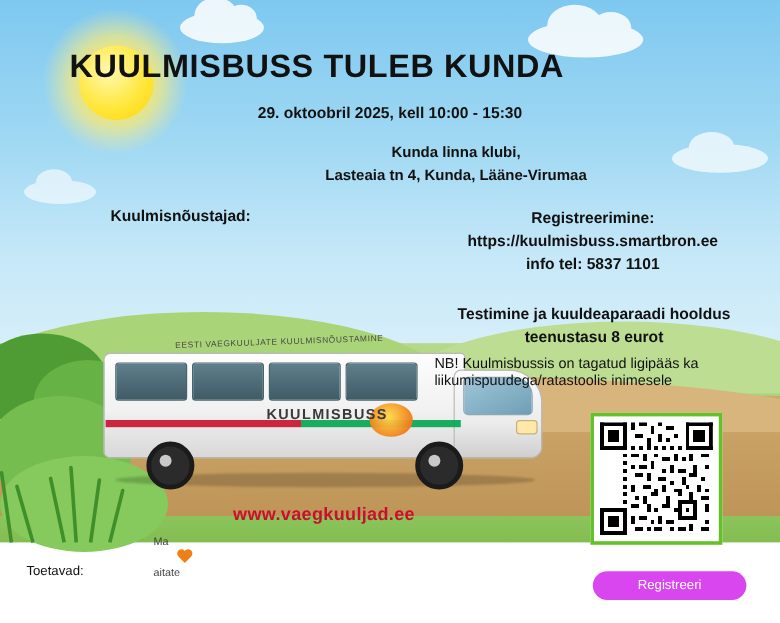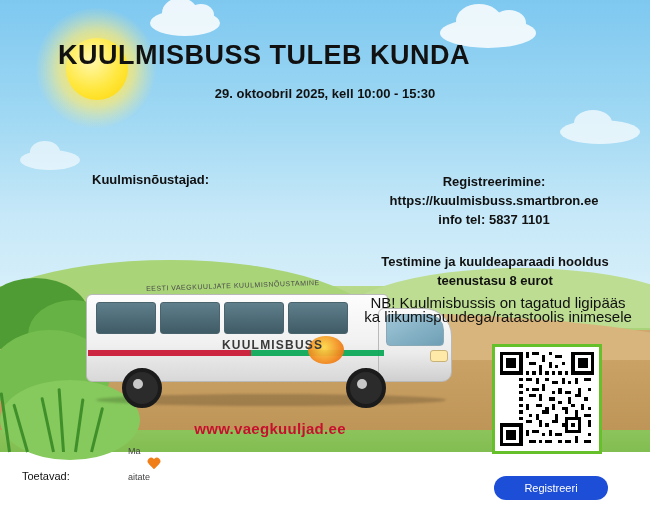--- a/index.html
+++ b/index.html
@@ -319,22 +319,22 @@
     text-align: center;
     font-size: 13px;
     font-weight: bold;
     color: #111;
     line-height: 19px;
   }
   .note-block {
     position: absolute;
     left: 362px; top: 296px;
     width: 272px;
-    text-align: center;
-    font-size: 15px;
+    text-align: left;
+    font-size: 12px;
     color: #111;
     line-height: 14px;
   }
 
   .website {
     position: absolute;
     left: 120px; top: 420px;
     width: 300px;
     text-align: center;
     font-size: 15px;
@@ -355,22 +355,22 @@
   }
   .qr-canvas {
     width: 100%;
     height: 100%;
     display: block;
   }
 
   .reg-button {
     position: absolute;
     left: 494px; top: 476px;
-    width: 114px; height: 24px;
-    background: #1d4ed8;
+    width: 128px; height: 24px;
+    background: #d946ef;
     border: none;
     border-radius: 12px;
     color: #ffffff;
     font-size: 11px;
     font-family: "Liberation Sans", sans-serif;
     font-weight: normal;
     cursor: pointer;
   }
 
   
@@ -454,20 +454,24 @@
     <div class="bus-side-logo"></div>
     <div class="headlight"></div>
     <div class="bus-logo-text">KUULMISBUSS</div>
     <div class="bus-top-text">EESTI VAEGKUULJATE KUULMISNÕUSTAMINE</div>
     <div class="wheel w1"></div>
     <div class="wheel w2"></div>
   </div>
 
   <div class="title">KUULMISBUSS TULEB KUNDA</div>
   <div class="subtitle-date">29. oktoobril 2025, kell 10:00 - 15:30</div>
+  <div class="venue">
+    <div>Kunda linna klubi,</div>
+    <div>Lasteaia tn 4, Kunda, Lääne-Virumaa</div>
+  </div>
 
   <div class="advisors">
     <h3>Kuulmisnõustajad:</h3>
   </div>
 
   <div class="reg-block">
     <div>Registreerimine:</div>
     <div>https://kuulmisbuss.smartbron.ee</div>
     <div>info tel: 5837 1101</div>
   </div>

